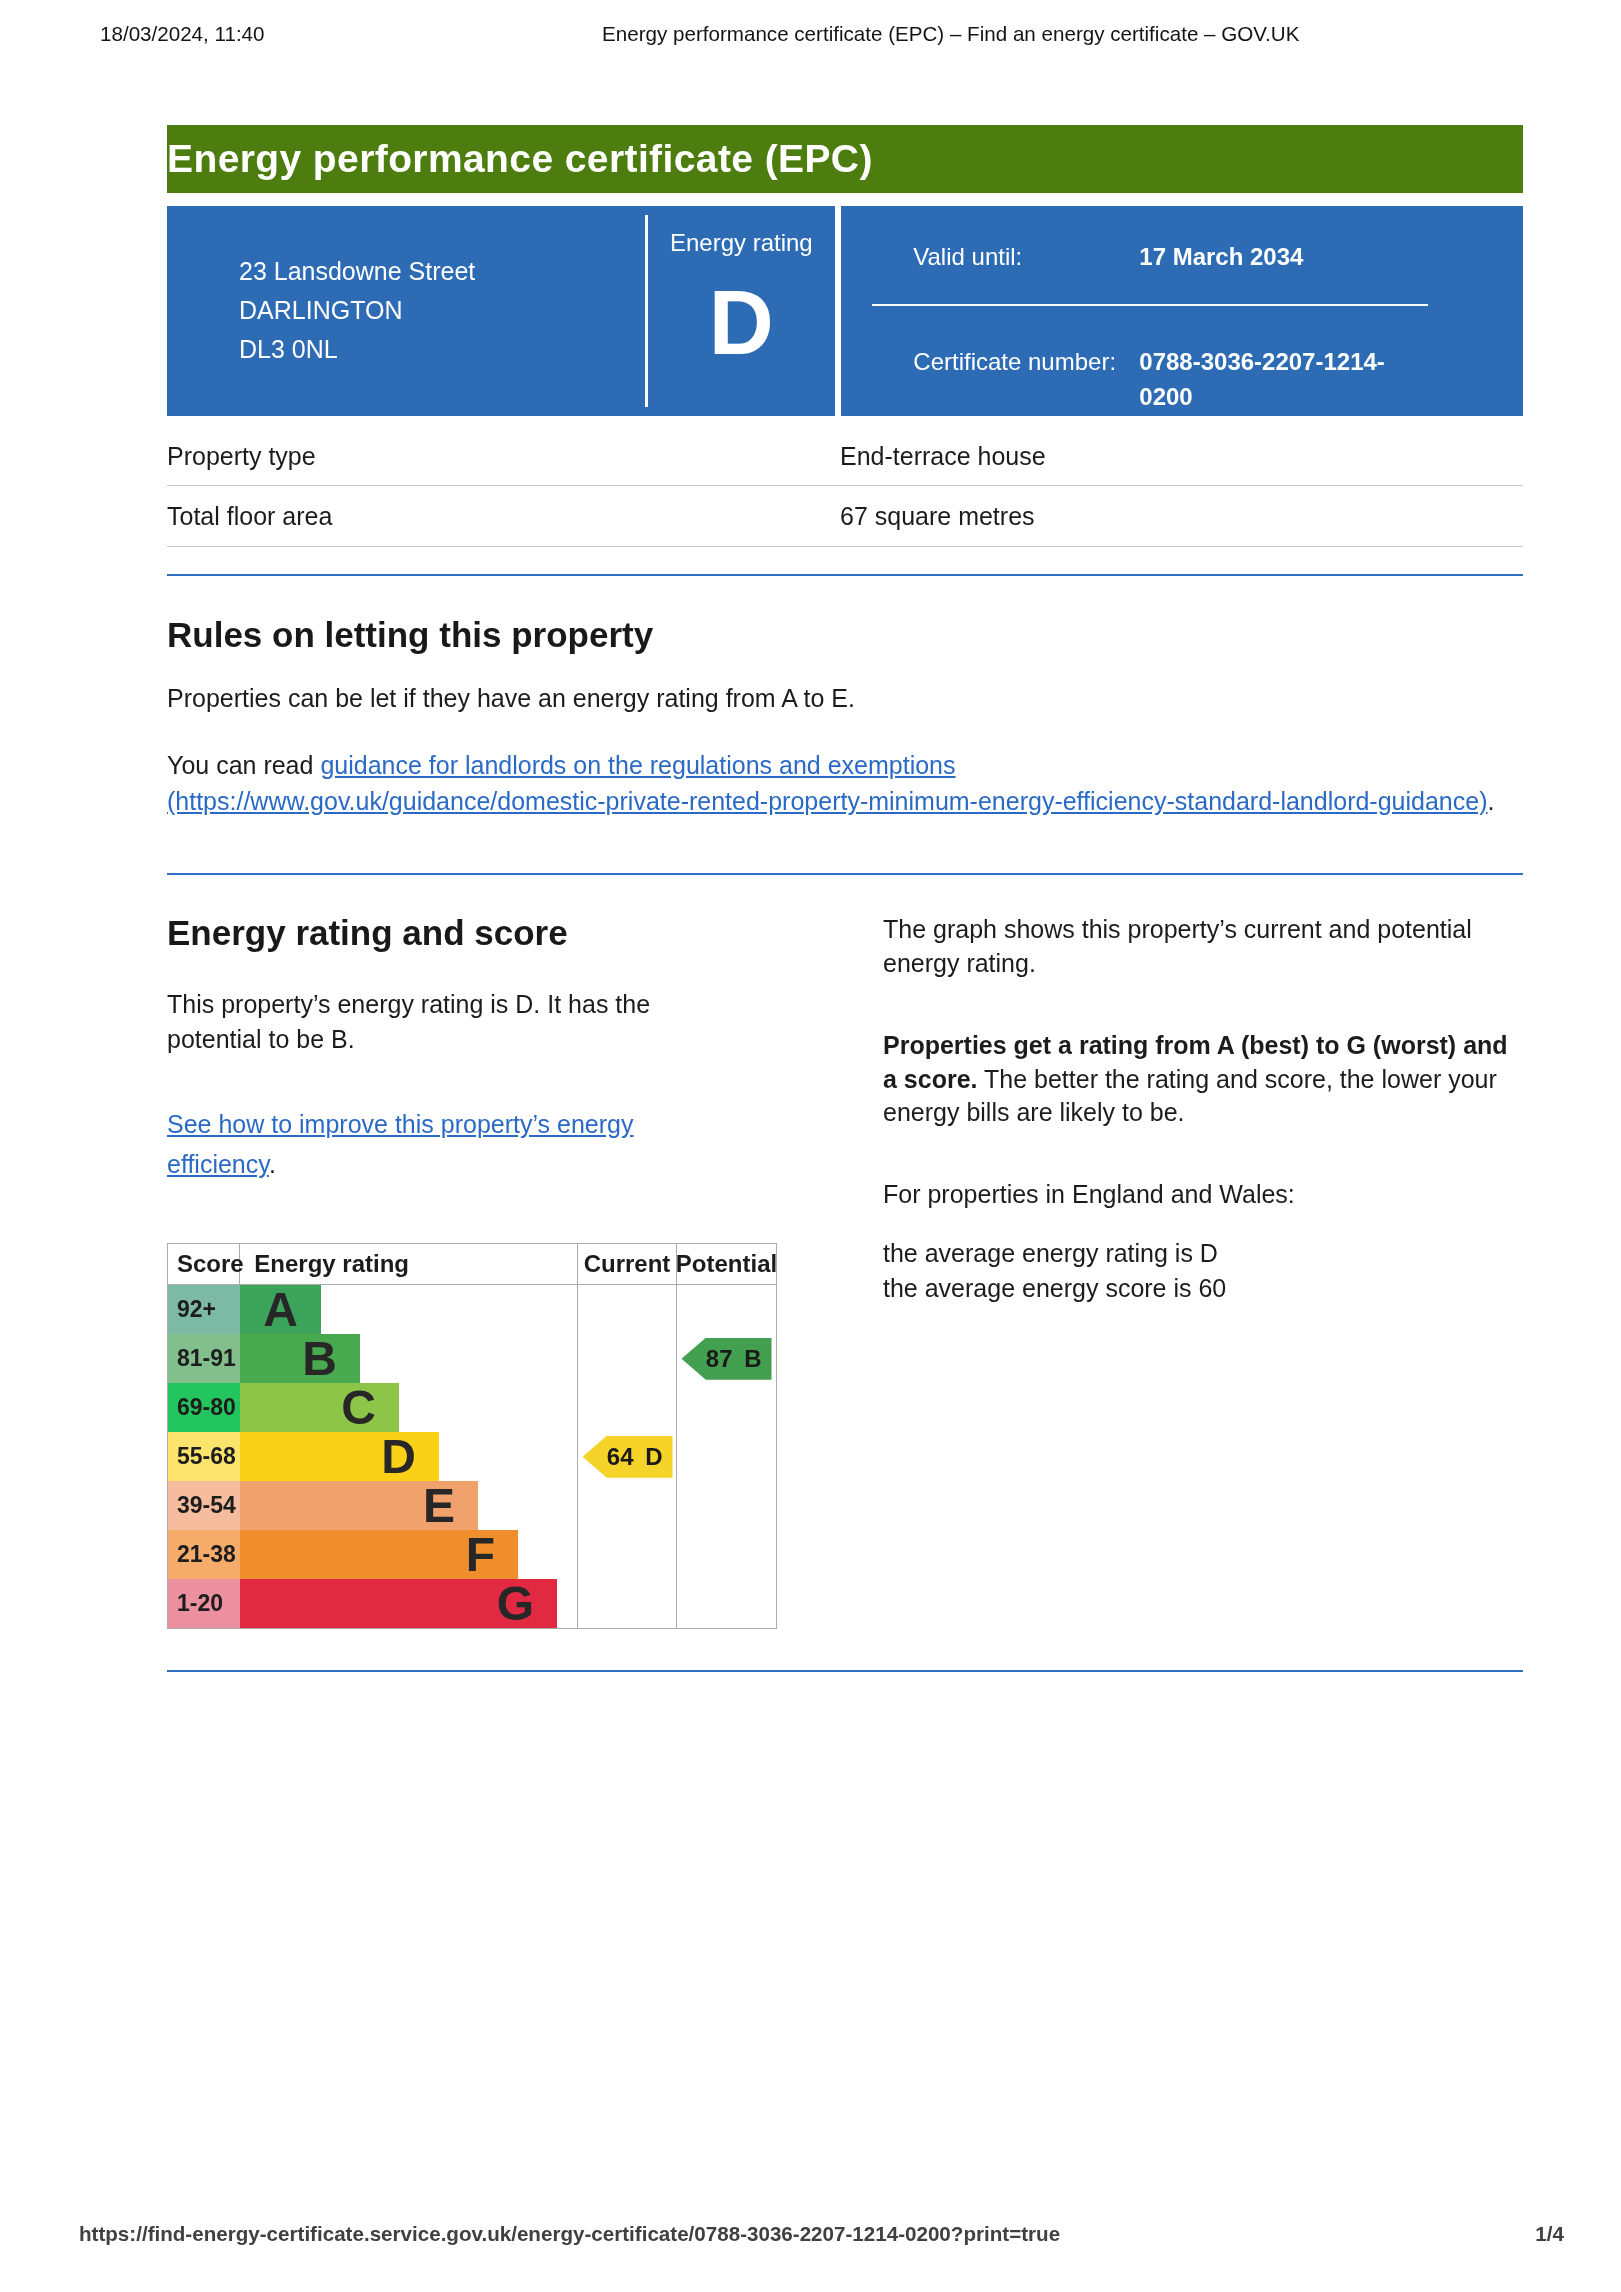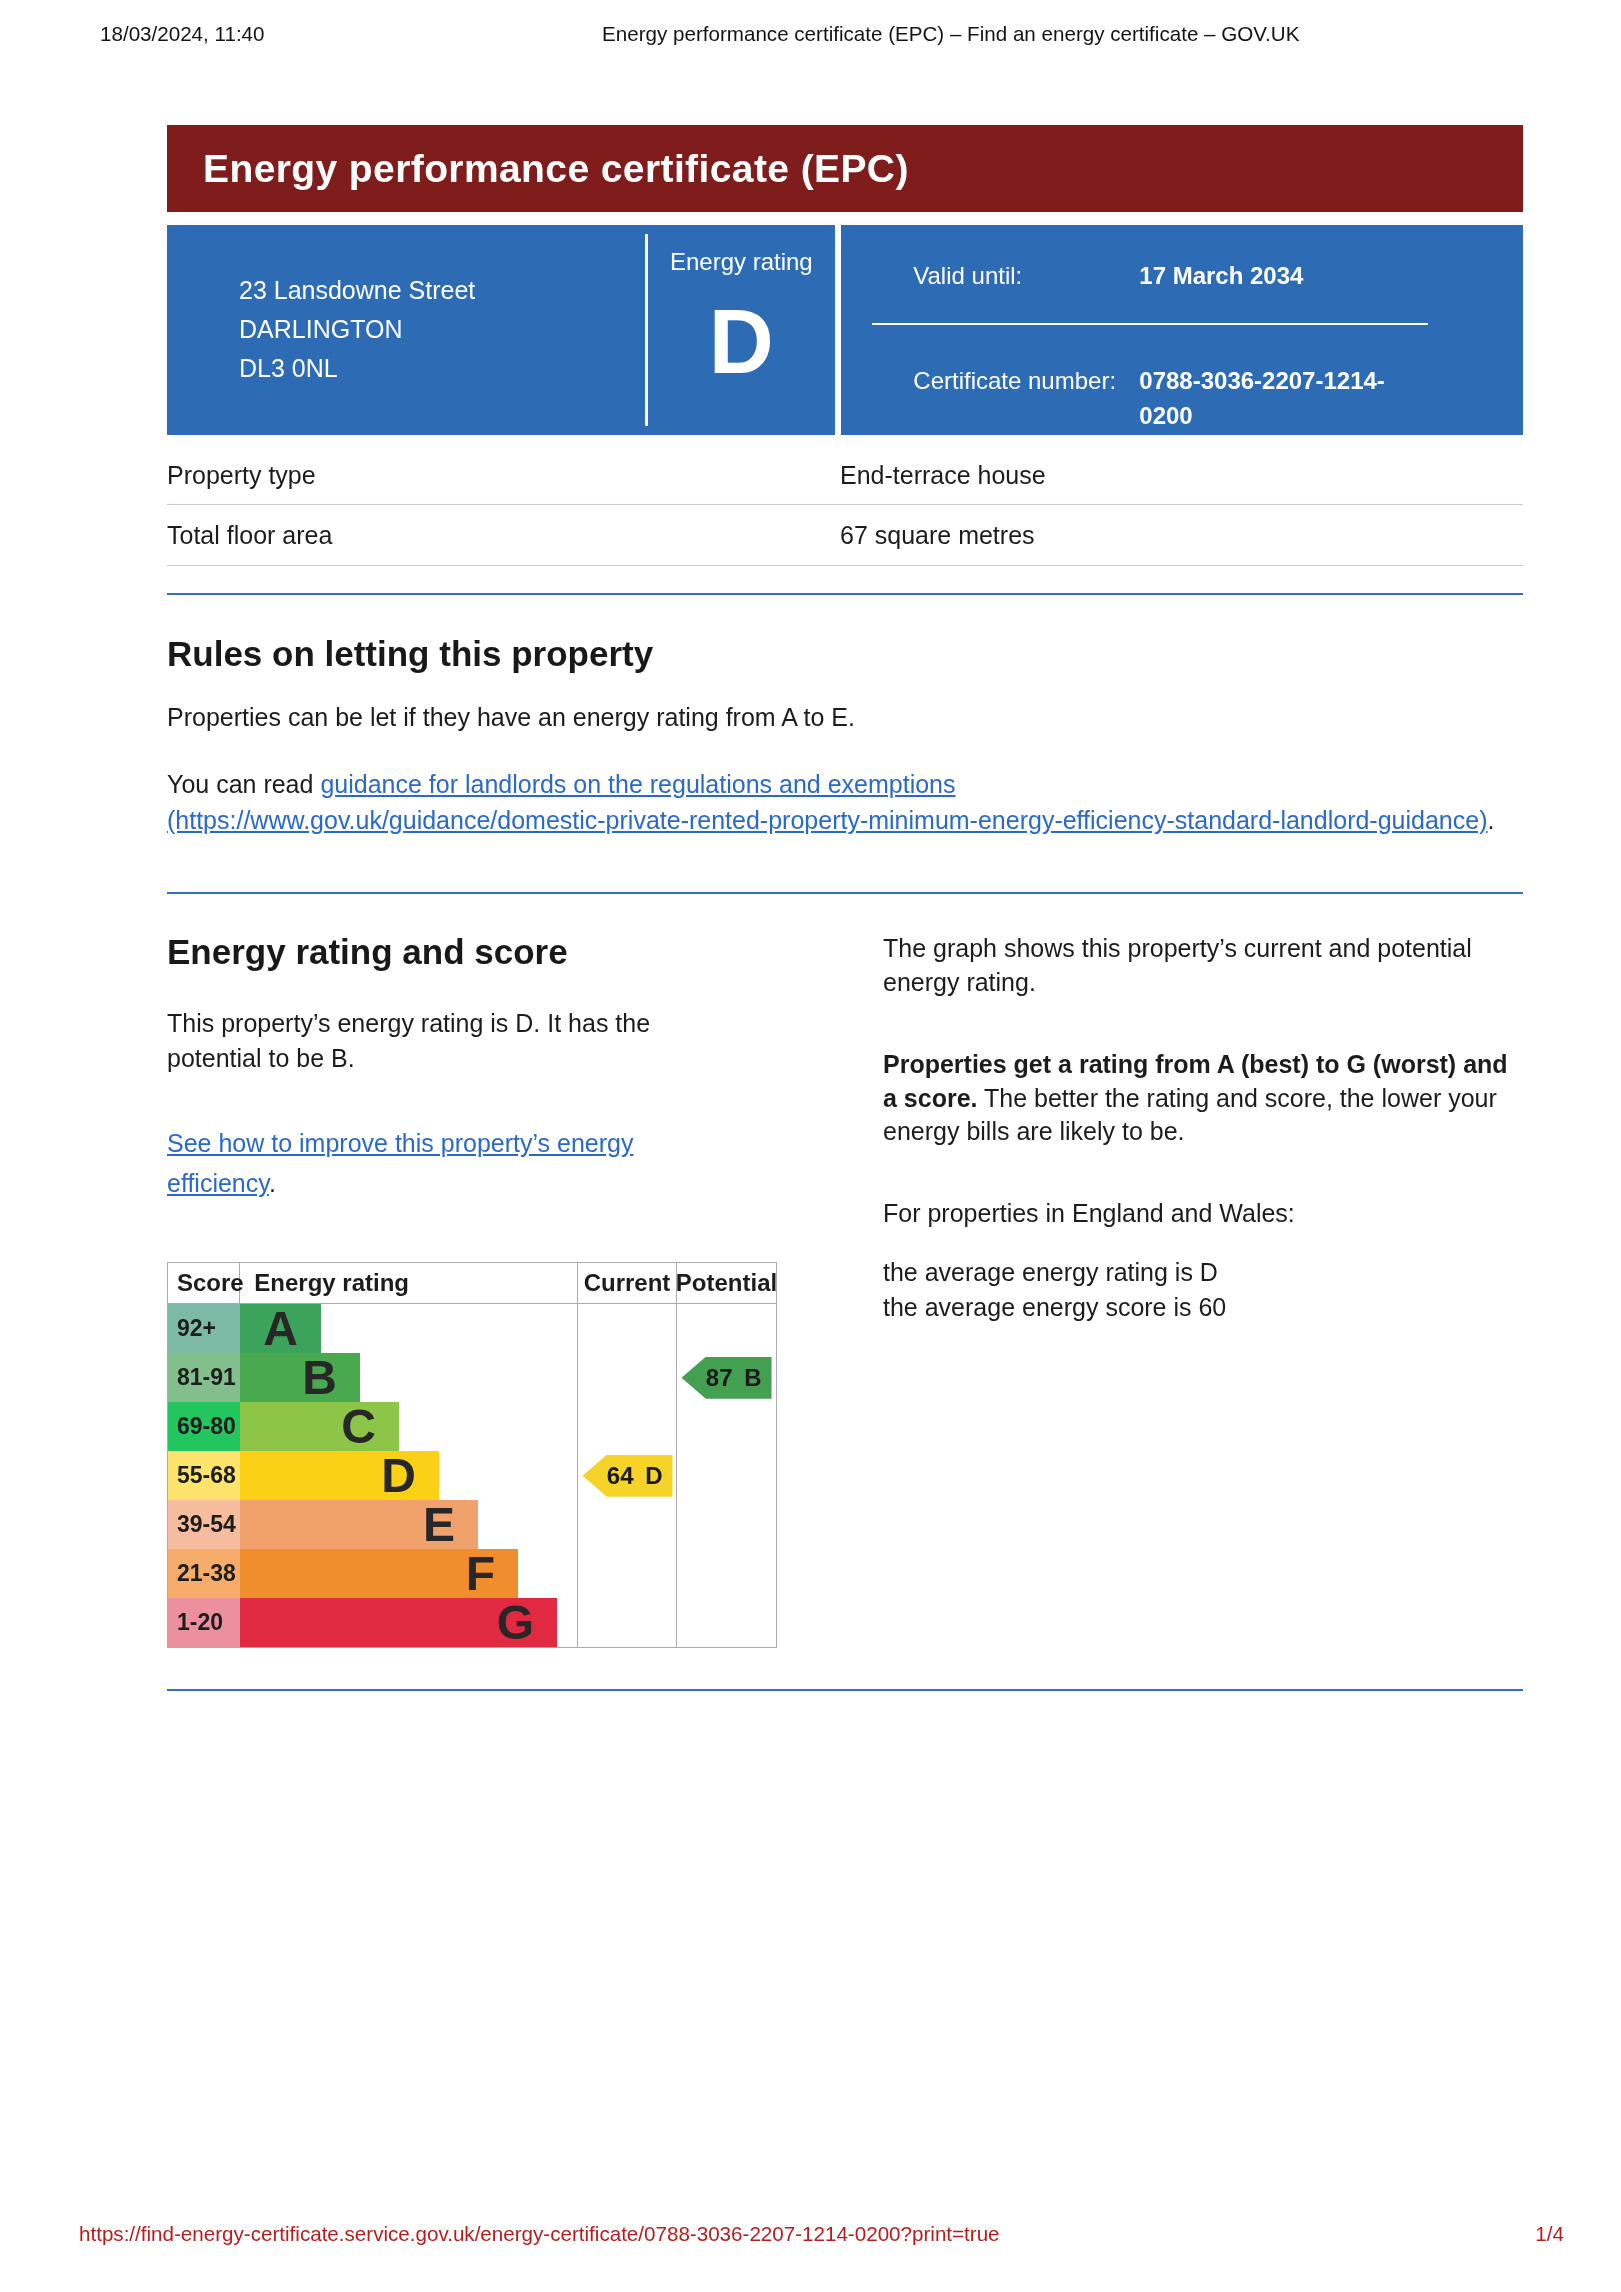--- a/index.html
+++ b/index.html
@@ -5,25 +5,25 @@
   html,body{margin:0;padding:0;}
   body{
     width:1621px;height:2293px;position:relative;background:#ffffff;
     font-family:"Liberation Sans","DejaVu Sans",sans-serif;color:#1c1c1c;
     overflow:hidden;
   }
   
   .meta{position:absolute;top:21.5px;left:0;right:0;height:27px;font-size:20.6px;color:#141414;}
   .meta-date{position:absolute;left:100px;top:0;}
   .meta-title{position:absolute;left:602px;top:0;white-space:nowrap;}
-  .pfooter{position:absolute;left:79px;right:57px;bottom:47px;display:flex;justify-content:space-between;font-size:20.6px;color:#b91c1c;}
+  .pfooter{position:absolute;left:79px;right:57px;bottom:47px;display:flex;justify-content:space-between;font-size:20.6px;color:#404040;font-weight:bold;}
 
   .content{position:absolute;top:125px;left:167px;width:1356px;}
 
-  .banner{background:#7f1d1d;height:87px;display:flex;align-items:center;padding-left:36px;box-sizing:border-box;}
+  .banner{background:#4d7c0f;height:68px;display:flex;align-items:center;box-sizing:border-box;}
   .banner-title{color:#ffffff;font-size:39px;font-weight:bold;letter-spacing:0.4px;}
 
   .summary{display:flex;gap:6.3px;margin-top:12.5px;height:210px;}
   .sbox{background:#2d6cb5;color:#ffffff;}
   .box-left{width:668px;display:flex;box-sizing:border-box;}
   .address{width:478px;display:flex;flex-direction:column;justify-content:center;padding-left:72px;box-sizing:border-box;font-size:25px;line-height:1.55;}
   .vline{width:2.7px;background:#ffffff;margin:9px 0;}
   .rating-block{flex:1;display:flex;flex-direction:column;align-items:center;padding-top:23px;box-sizing:border-box;}
   .rating-label{font-size:24px;}
   .rating-letter{font-size:90px;font-weight:bold;line-height:1;margin-top:21.5px;}

